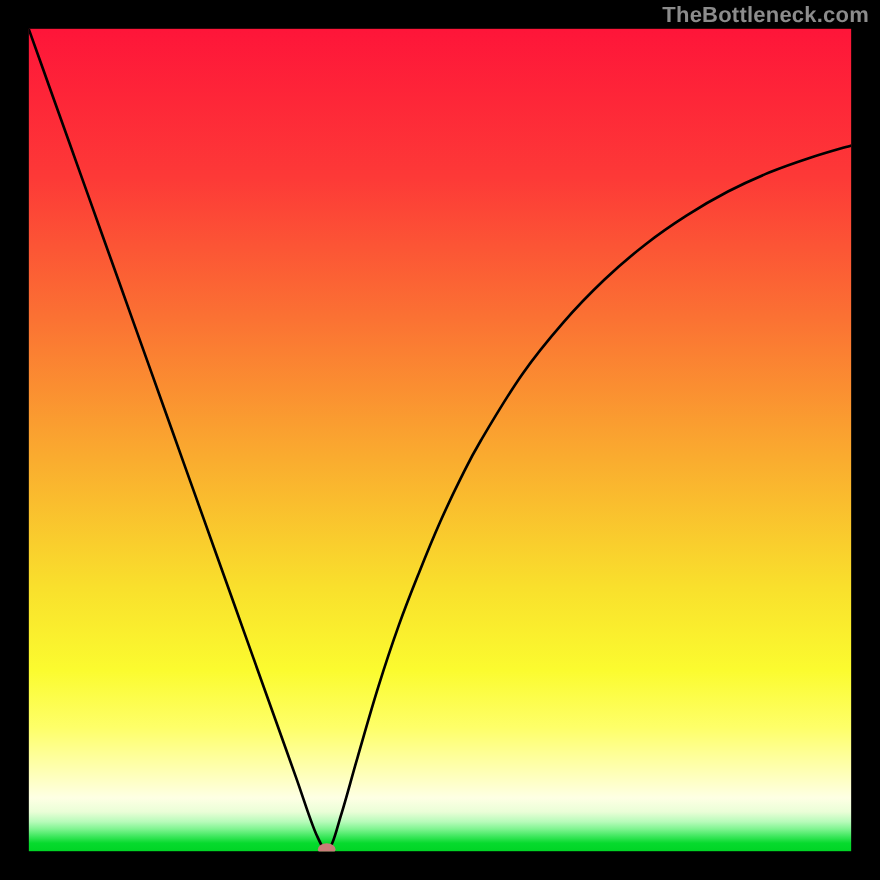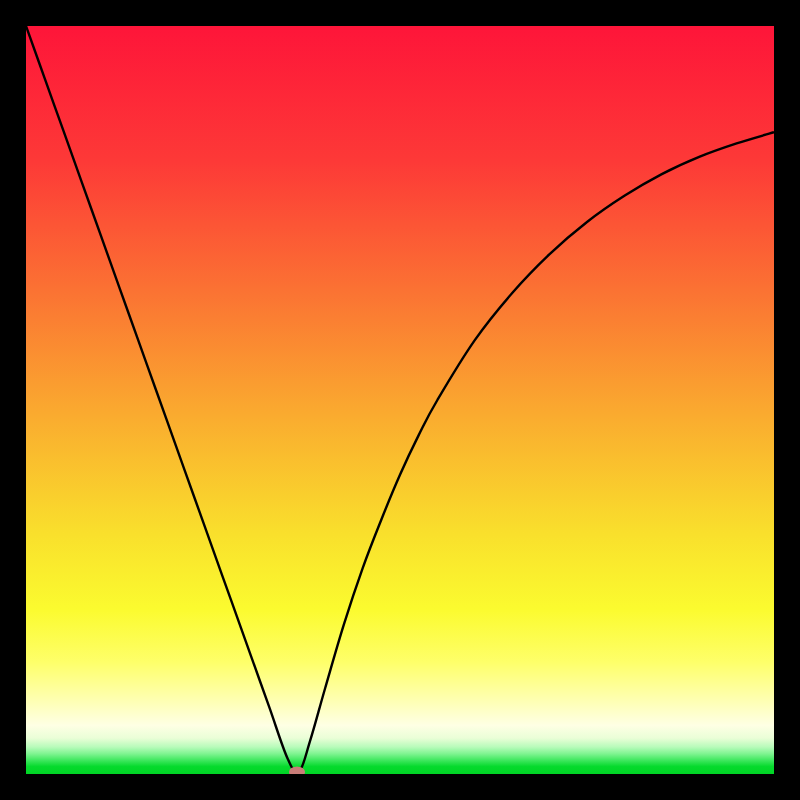--- a/index.html
+++ b/index.html
@@ -55,20 +55,21 @@
     left: 0;
     top: 0;
     width: 100%;
     height: 100%;
   }
 </style>
 </head>
 <body>
 
 <div class="frame">
+  <div class="watermark">TheBottleneck.com</div>
   <div class="plot">
     <div class="gradient" id="grad" style="background: linear-gradient(rgb(254, 21, 57) 0%, rgb(253, 57, 55) 18%, rgb(251, 113, 51) 35%, rgb(250, 171, 47) 52%, rgb(249, 224, 44) 68%, rgb(251, 251, 47) 78%, rgb(254, 255, 105) 85%, rgb(254, 255, 176) 90%, rgb(254, 255, 228) 93.5%, rgb(234, 254, 215) 95.2%, rgb(183, 251, 186) 96.4%, rgb(126, 244, 144) 97.3%, rgb(60, 231, 92) 98.2%, rgb(6, 218, 45) 99%, rgb(0, 213, 37) 100%);"></div>
     <svg class="curve" viewBox="0 0 748 748" preserveAspectRatio="none">
       <path id="curvePath" d="M 0 0 C 3.37 9.42, 11.97 33.51, 18.70 52.36 C 25.43 71.21, 30.67 85.87, 37.40 104.72 C 44.13 123.57, 49.37 138.23, 56.10 157.08 C 62.83 175.93, 68.07 190.59, 74.80 209.44 C 81.53 228.29, 86.77 242.95, 93.50 261.80 C 100.23 280.65, 105.47 295.31, 112.20 314.16 C 118.93 333.01, 124.17 347.67, 130.90 366.52 C 137.63 385.37, 142.87 400.03, 149.60 418.88 C 156.33 437.73, 161.57 452.39, 168.30 471.24 C 175.03 490.09, 180.27 504.75, 187.00 523.60 C 193.73 542.45, 198.97 557.11, 205.70 575.96 C 212.43 594.81, 217.67 609.47, 224.40 628.32 C 231.13 647.17, 236.37 661.83, 243.10 680.68 C 249.83 699.53, 256.41 721.33, 261.80 733.04 C 267.19 744.75, 268.98 749.12, 273.02 745.76 C 277.06 742.39, 279.53 729.42, 284.24 714.34 C 288.95 699.26, 293.14 682.85, 299.20 661.98 C 305.26 641.11, 311.17 619.94, 317.90 598.40 C 324.63 576.86, 329.87 561.15, 336.60 542.30 C 343.33 523.45, 348.57 510.51, 355.30 493.68 C 362.03 476.85, 367.27 464.01, 374.00 448.80 C 380.73 433.59, 385.97 422.62, 392.70 409.16 C 399.43 395.69, 401.30 391.10, 411.40 374.00 C 421.50 356.90, 435.34 333.41, 448.80 314.16 C 462.26 294.91, 472.74 282.52, 486.20 267.04 C 499.66 251.55, 510.14 240.93, 523.60 228.14 C 537.06 215.35, 547.54 206.48, 561.00 195.98 C 574.46 185.47, 584.94 178.41, 598.40 169.80 C 611.86 161.18, 622.34 155.11, 635.80 148.10 C 649.26 141.10, 659.74 136.42, 673.20 130.90 C 686.66 125.38, 697.14 121.88, 710.60 117.44 C 724.06 112.99, 741.27 108.24, 748.00 106.22" fill="none" stroke="#000000" stroke-width="2.4"></path>
     </svg>
     <div class="marker" id="marker" style="left: 270.776px; top: 745.756px; background: rgb(201, 125, 120);"></div>
   </div>
 </div>
 
 </body></html>

